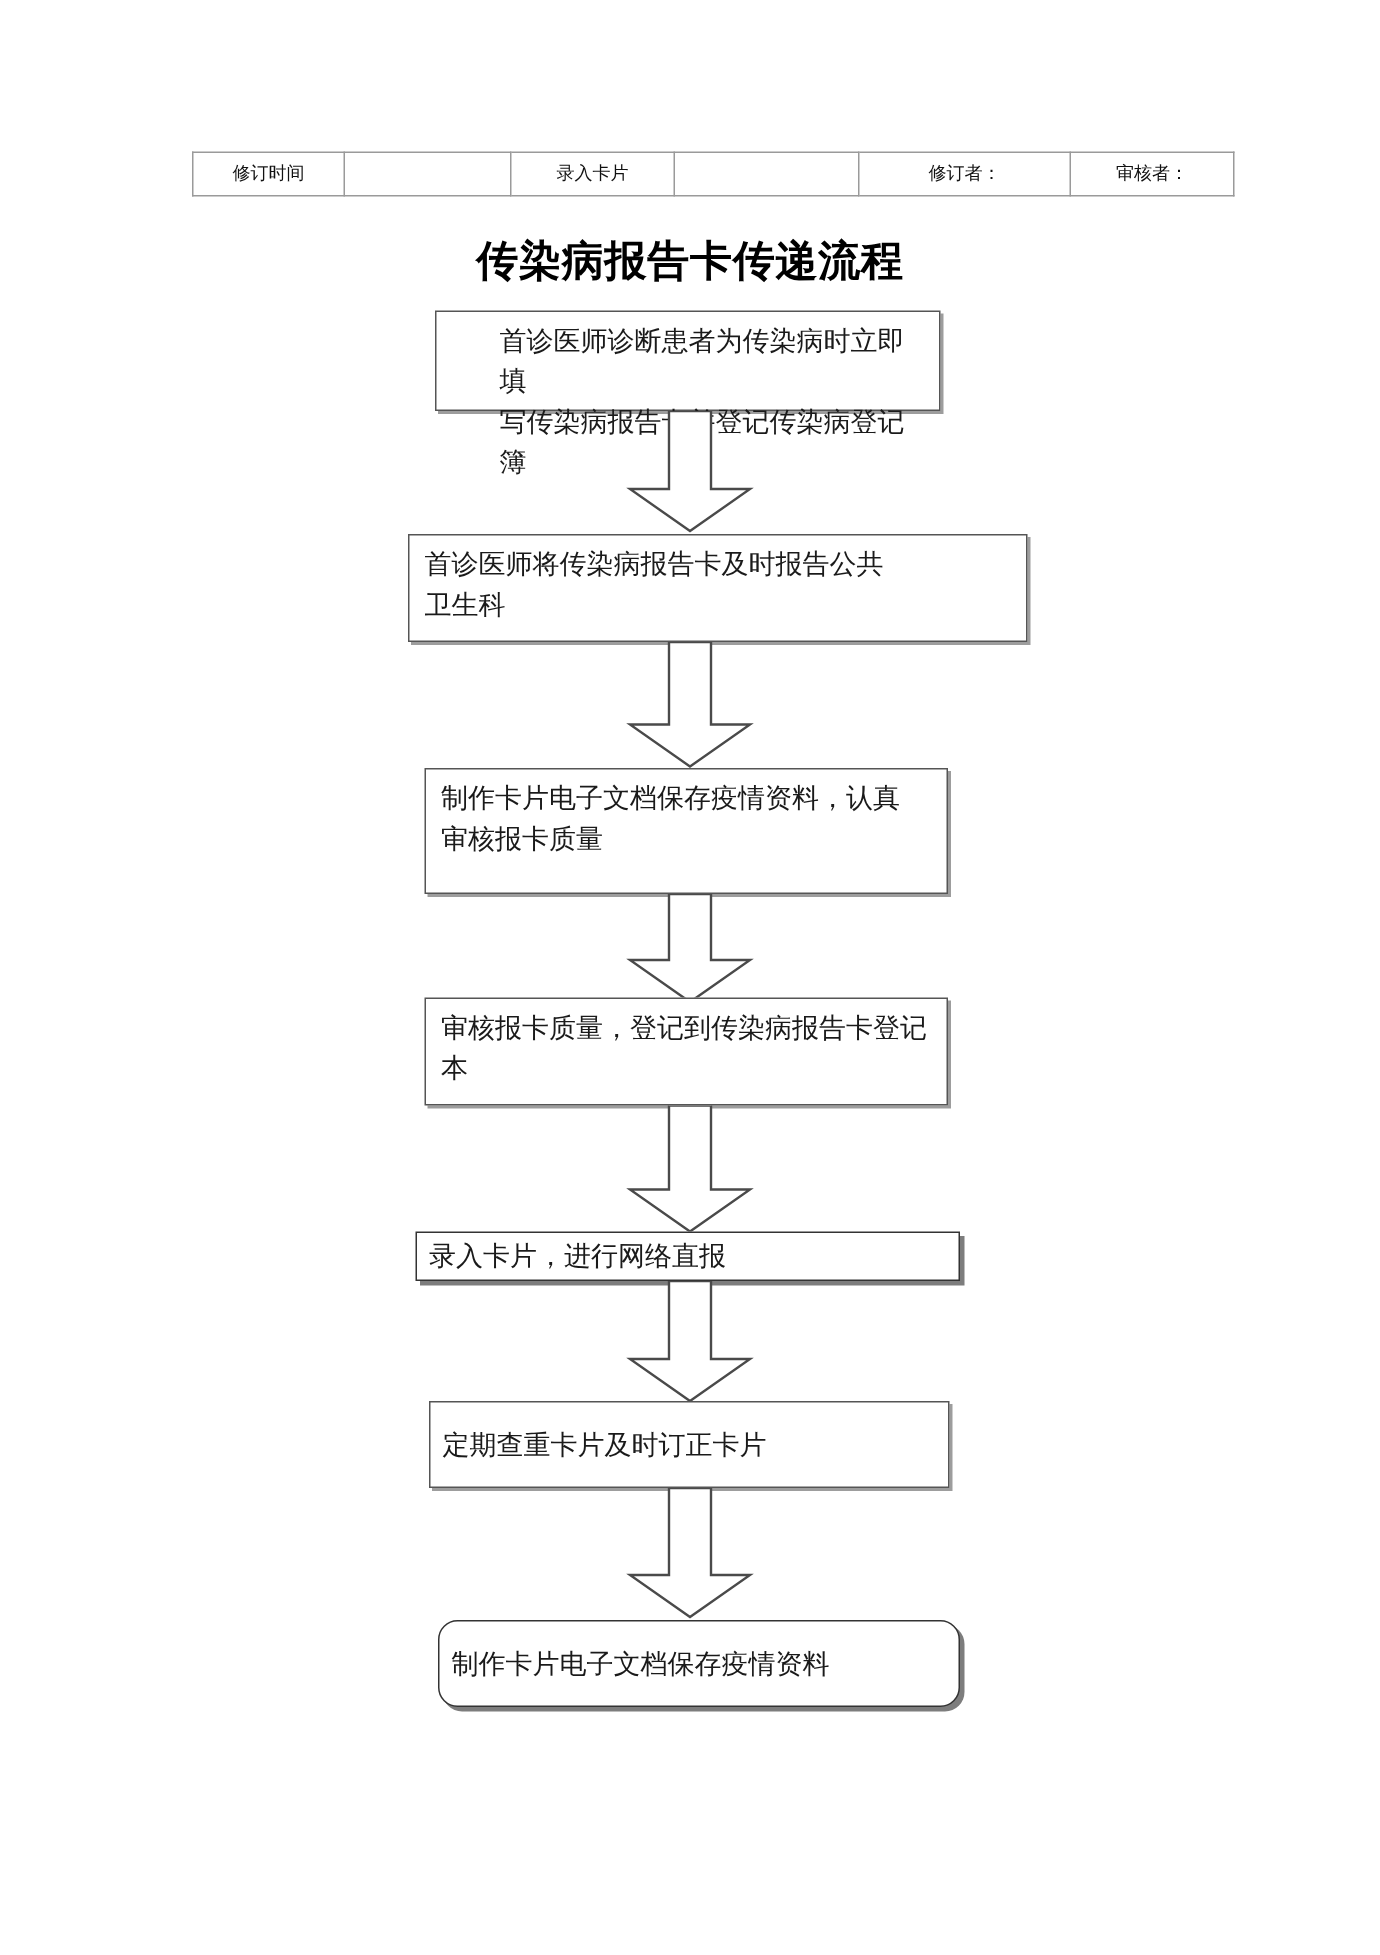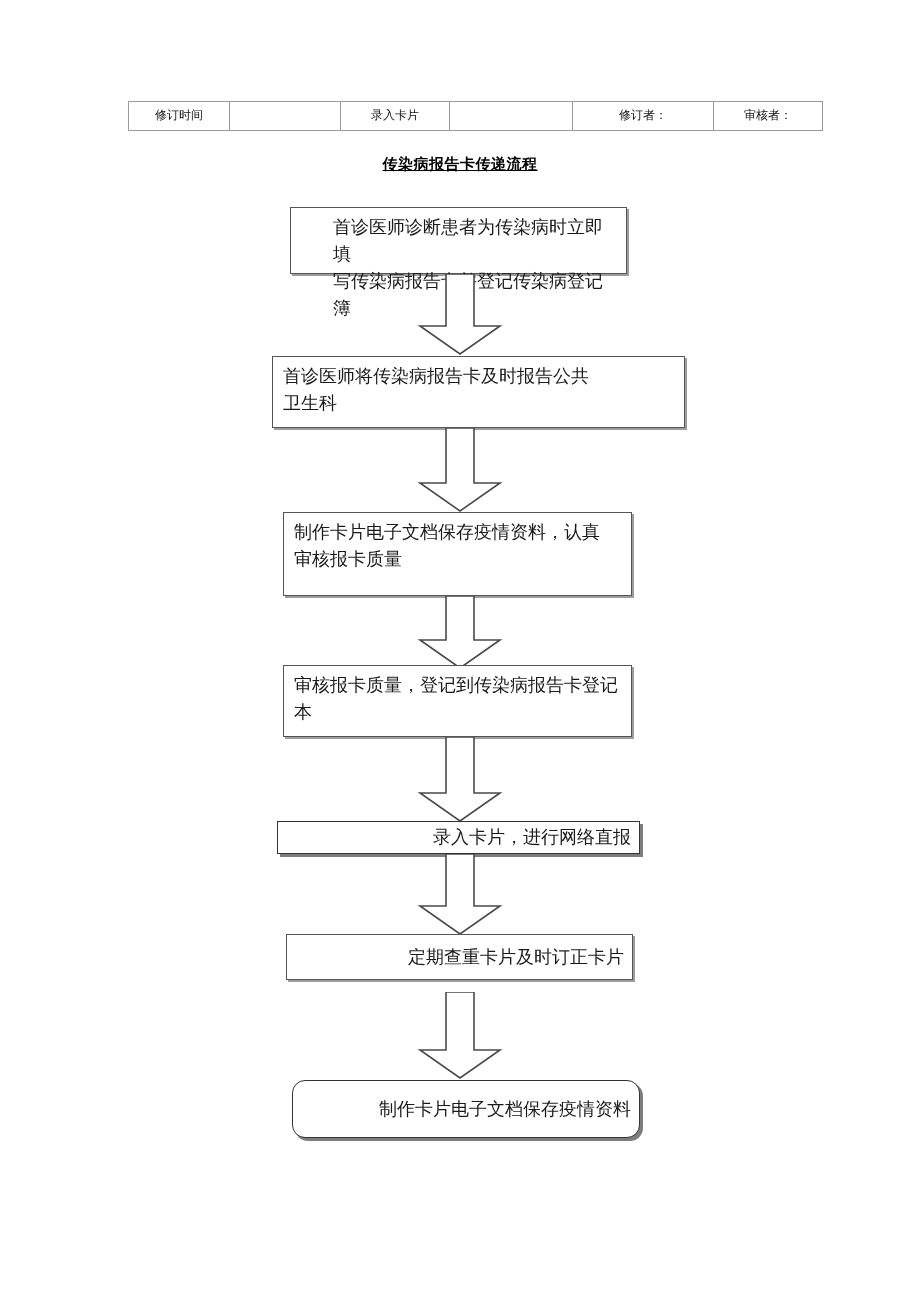--- a/index.html
+++ b/index.html
@@ -45,24 +45,23 @@
 
   
   .chart-title {
     position: absolute;
     left: 0;
     top: 155px;
     width: 920px;
     text-align: center;
     font-family: "DejaVu Sans", "Liberation Sans", sans-serif;
     font-weight: bold;
-    font-size: 15px;
+    font-size: 28px;
     letter-spacing: 0.5px;
     color: #000000;
-    text-decoration: underline;
   }
 
   
   .flow {
     position: absolute;
     left: 0;
     top: 0;
     width: 920px;
     height: 1303px;
   }
@@ -82,21 +81,21 @@
     color: #1a1a1a;
     white-space: pre-wrap;
   }
   .node.left-text .node-text {
     text-align: left;
     padding: 6px 8px 0 10px;
   }
   .node.center-text {
     display: flex;
     align-items: center;
-    justify-content: flex-end;
+    justify-content: flex-start;
   }
   .node.center-text .node-text {
     text-align: center;
     padding: 0 8px;
   }
   .node.thick {
     border: 1px solid #333333;
     box-shadow: 3px 3px 0 0 #7d7d7d;
   }
 
@@ -175,21 +174,21 @@
   <div class="node center-text thick" style="left:277px; top:821px; width:363px; height:33px;">
     <span class="node-text">录入卡片，进行网络直报</span>
   </div>
 
   <div class="arrow" style="left:414px; top:854px;">
     <svg width="92" height="82" viewBox="0 0 92 82">
       <polygon points="32,0 60,0 60,52 86,52 46,80 6,52 32,52" fill="#ffffff" stroke="#4a4a4a" stroke-width="1.6" stroke-linejoin="miter"></polygon>
     </svg>
   </div>
 
-  <div class="node center-text" style="left:286px; top:934px; width:347px; height:46px;">
+  <div class="node center-text" style="left:286px; top:934px; width:347px; height:58px;">
     <span class="node-text">定期查重卡片及时订正卡片</span>
   </div>
 
   <div class="arrow" style="left:414px; top:992px;">
     <svg width="92" height="88" viewBox="0 0 92 88">
       <polygon points="32,0 60,0 60,58 86,58 46,86 6,58 32,58" fill="#ffffff" stroke="#4a4a4a" stroke-width="1.6" stroke-linejoin="miter"></polygon>
     </svg>
   </div>
 
   <div class="node center-text thick" style="left:292px; top:1080px; width:348px; height:58px;border-radius:13px;">

